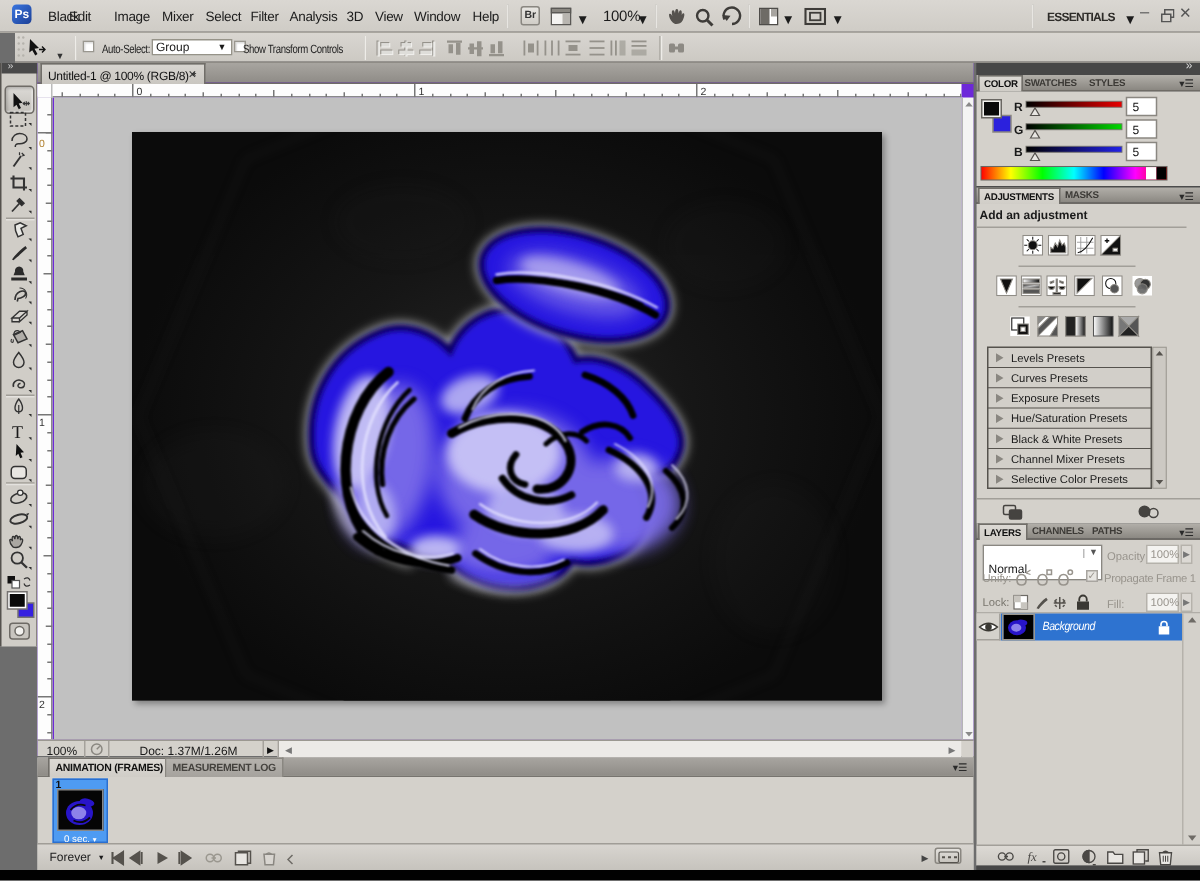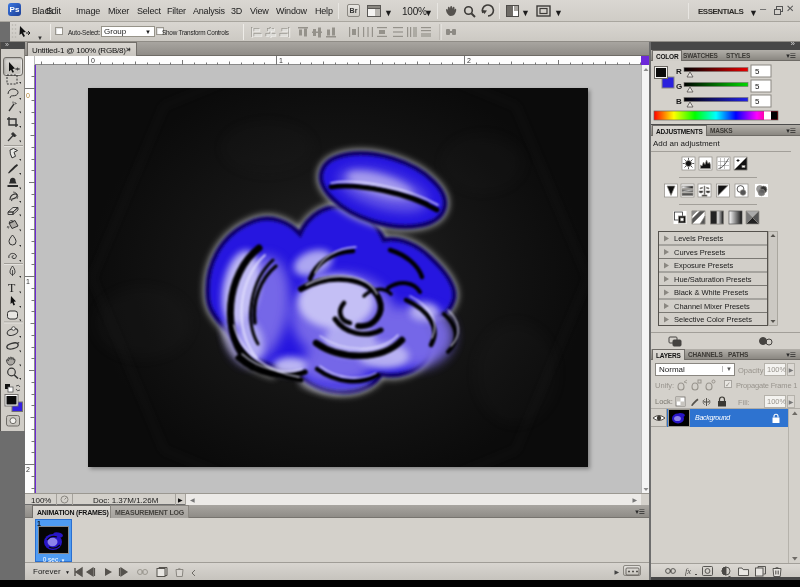--- a/index.html
+++ b/index.html
@@ -622,21 +622,21 @@
    <rect x="120" y="50.4" width="6.6" height="8.2" fill="#000"></rect>
   </svg>
  </div>
 
  <div class="ptabbar" style="top:83px">
   <div class="ptab act" style="left:1px">ADJUSTMENTS</div>
   <div class="ptab" style="left:56px">MASKS</div>
   <div class="pmenu" style="top:2px">▾☰</div>
  </div>
  <div class="pbody" style="top:94px;height:213px">
-  <div style="position:absolute;left:2px;top:3px;font-size:8px;font-weight:normal;color:#1a1a1a">Add an adjustment</div>
+  <div style="position:absolute;left:2px;top:3px;font-size:8px;font-weight:bold;color:#1a1a1a">Add an adjustment</div>
   <div style="position:absolute;left:0;top:15px;width:140px;height:1px;background:#a29f99"></div>
   <svg width="149" height="213">
    <defs>
     <linearGradient id="diag" x1="0" y1="0" x2="1" y2="1">
             <stop offset="0" stop-color="#222"></stop>
             <stop offset="0.5" stop-color="#bbb"></stop>
             <stop offset="1" stop-color="#333"></stop>
           </linearGradient>
     <linearGradient id="fade" x1="0" x2="1">
             <stop offset="0" stop-color="#fff"></stop>
@@ -765,21 +765,21 @@
  </div>
 
  <div class="ptabbar" style="top:307px">
   <div class="ptab act" style="left:1px">LAYERS</div>
   <div class="ptab" style="left:34px">CHANNELS</div>
   <div class="ptab" style="left:74px">PATHS</div>
   <div class="pmenu" style="top:2px">▾☰</div>
  </div>
  <div class="pbody" style="top:318px;height:217px">
 
-  <div style="position:absolute;left:4px;top:3px;width:80px;height:13px;background:#fff;border:1px solid #8a8781;font-size:8px;padding:1px 3px;color:#222">Normal<span style="position:absolute;right:2px;top:2px;font-size:6px;color:#555;border-left:1px solid #bbb;padding-left:3px">▼</span></div>
+  <div style="position:absolute;left:4px;top:3px;width:80px;height:13px;background:#fff;border:1px solid #8a8781;font-size:8px;padding:11px 3px;color:#222">Normal<span style="position:absolute;right:2px;top:2px;font-size:6px;color:#555;border-left:1px solid #bbb;padding-left:3px">▼</span></div>
   <div style="position:absolute;left:87px;top:6px;font-size:7.5px;color:#98948d">Opacity:</div>
   <div style="position:absolute;left:113px;top:3px;width:22px;height:13px;background:#f4f3f0;border:1px solid #b5b2ab;font-size:7.5px;color:#98948d;padding:1px 2px">100%</div>
   <div style="position:absolute;left:136px;top:3px;width:8px;height:13px;border:1px solid #b5b2ab;background:#dcd9d4;font-size:6px;color:#777;text-align:center;line-height:12px">▶</div>
 
   <div style="position:absolute;left:4px;top:21px;font-size:7.5px;color:#98948d">Unify:</div>
   <svg style="position:absolute;left:25px;top:19px" width="45" height="13">
         <g stroke="#98948d" fill="none">
           <path d="M2 8 q0 -4 3 -4 q3 0 3 4 M2 8 q0 3 3 3 q3 0 3 -3" stroke-width="1.1"></path>
           <path d="M8 3 l3 -2 M8 3 l3 1" stroke-width="0.8"></path>
           <g transform="translate(14,0)">

